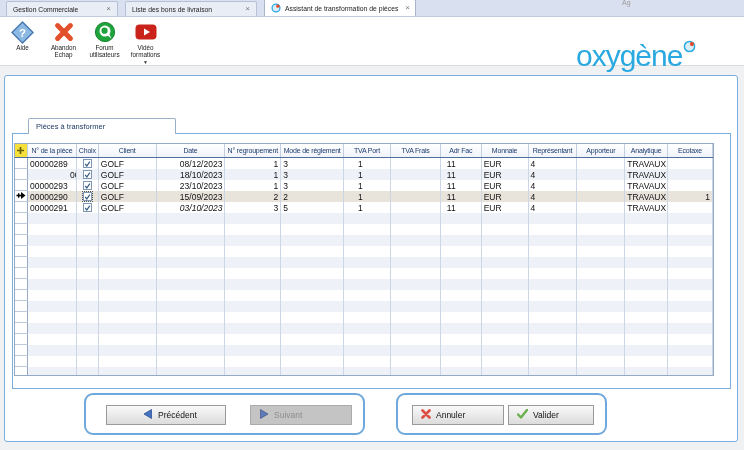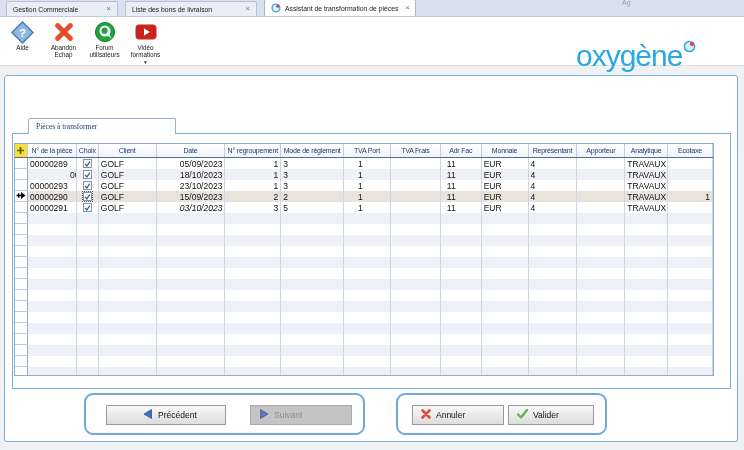--- a/index.html
+++ b/index.html
@@ -26,21 +26,21 @@
   .tbtn .ic{width:24px;height:24px;display:flex;align-items:center;justify-content:center;}
   .tbtn .caret{font-size:5px;color:#333;margin-top:1px;}
   .logo{position:absolute;left:576px;top:22px;font-size:30px;color:#2aa9e1;letter-spacing:-1px;white-space:nowrap;}
   .logo .atom-sup{position:relative;top:-13px;left:1px;}
 
   
   .outer-panel{position:absolute;left:4px;top:75px;width:734px;height:367px;box-sizing:border-box;
     border:1px solid #79aede;border-radius:3px;background:#fff;}
   .folder-tab{position:absolute;left:28px;top:118px;width:148px;height:16px;box-sizing:border-box;
     background:#fff;border:1px solid #9ab0c8;border-bottom:none;border-radius:2px 2px 0 0;z-index:3;
-    display:flex;align-items:center;padding-left:7px;font-size:7.5px;color:#203a63;font-family:Liberation Serif, serif;}
+    display:flex;align-items:center;padding-left:7px;font-size:7.5px;color:#203a63;}
   .content-box{position:absolute;left:12px;top:133px;width:719px;height:256px;box-sizing:border-box;
     border:1px solid #79aede;background:#fff;z-index:2;}
 
   
   .grid{position:absolute;left:14px;top:143px;width:700px;height:233px;box-sizing:border-box;
     border:1px solid #93a9c4;background:#fff;overflow:hidden;z-index:4;}
   .hrow{display:flex;height:13px;border-bottom:1px solid #4e6f9e;background:linear-gradient(#ffffff,#f0f3f9);}
   .hcell{box-sizing:border-box;border-right:1px solid #c3cfe0;font-size:7px;color:#1c3a6e;
     display:flex;align-items:center;justify-content:center;overflow:hidden;white-space:nowrap;letter-spacing:-0.2px;}
   .hcell.c-sel{background:#f6e13c;}
@@ -176,21 +176,21 @@
         <div class="gcell c-sel" style="width: 13px;"></div>
         <div class="gcell" style="width: 49px;">00000289</div>
         <div class="gcell al-c" style="width: 22px;">
           <span class="checkbox">
             <svg width="8" height="8" viewBox="0 0 9 9">
               <path d="M1.5 4.5 L3.7 7 L7.5 1.5" stroke="#3a5f85" stroke-width="1.5" fill="none"></path>
             </svg>
           </span>
         </div>
         <div class="gcell" style="width: 58px;">GOLF</div>
-        <div class="gcell al-r" style="width: 69px;">05/09/2023</div>
+        <div class="gcell al-r" style="width: 69px;">08/12/2023</div>
         <div class="gcell al-r" style="width: 56px;">1</div>
         <div class="gcell" style="width: 63px;">3</div>
         <div class="gcell" style="width: 47px; padding-left: 14px;">1</div>
         <div class="gcell" style="width: 50px;"></div>
         <div class="gcell" style="width: 41px; padding-left: 6px;">11</div>
         <div class="gcell" style="width: 47px;">EUR</div>
         <div class="gcell" style="width: 49px;">4</div>
         <div class="gcell" style="width: 48px;"></div>
         <div class="gcell" style="width: 43px;">TRAVAUX</div>
         <div class="gcell al-r" style="width: 45px;"></div>

